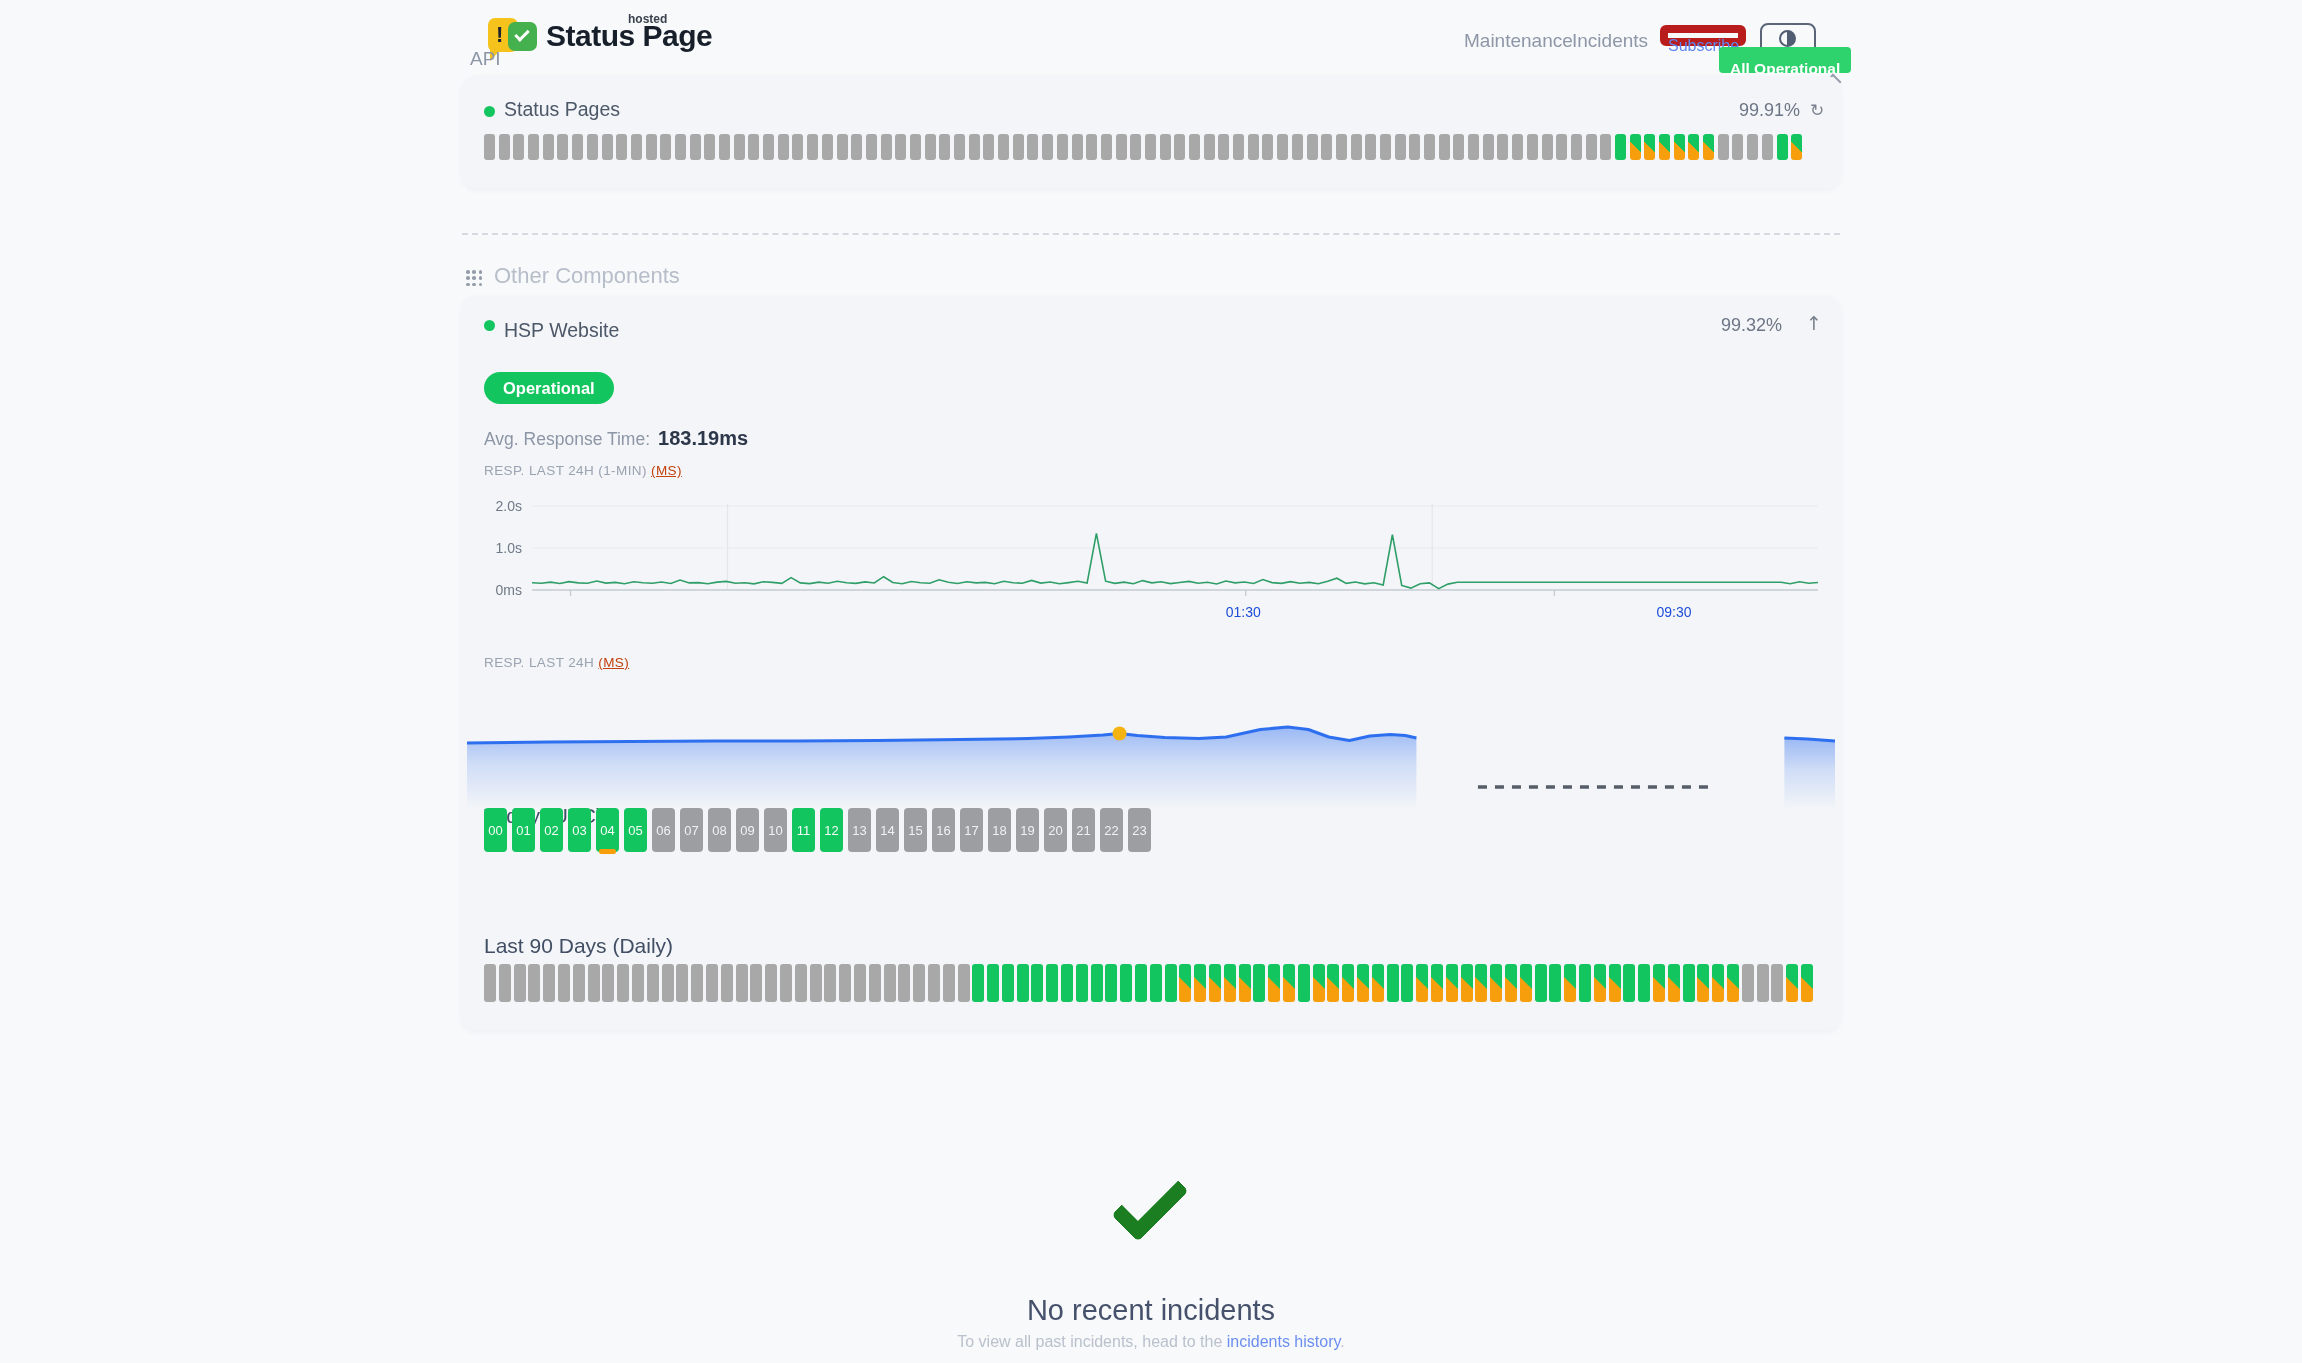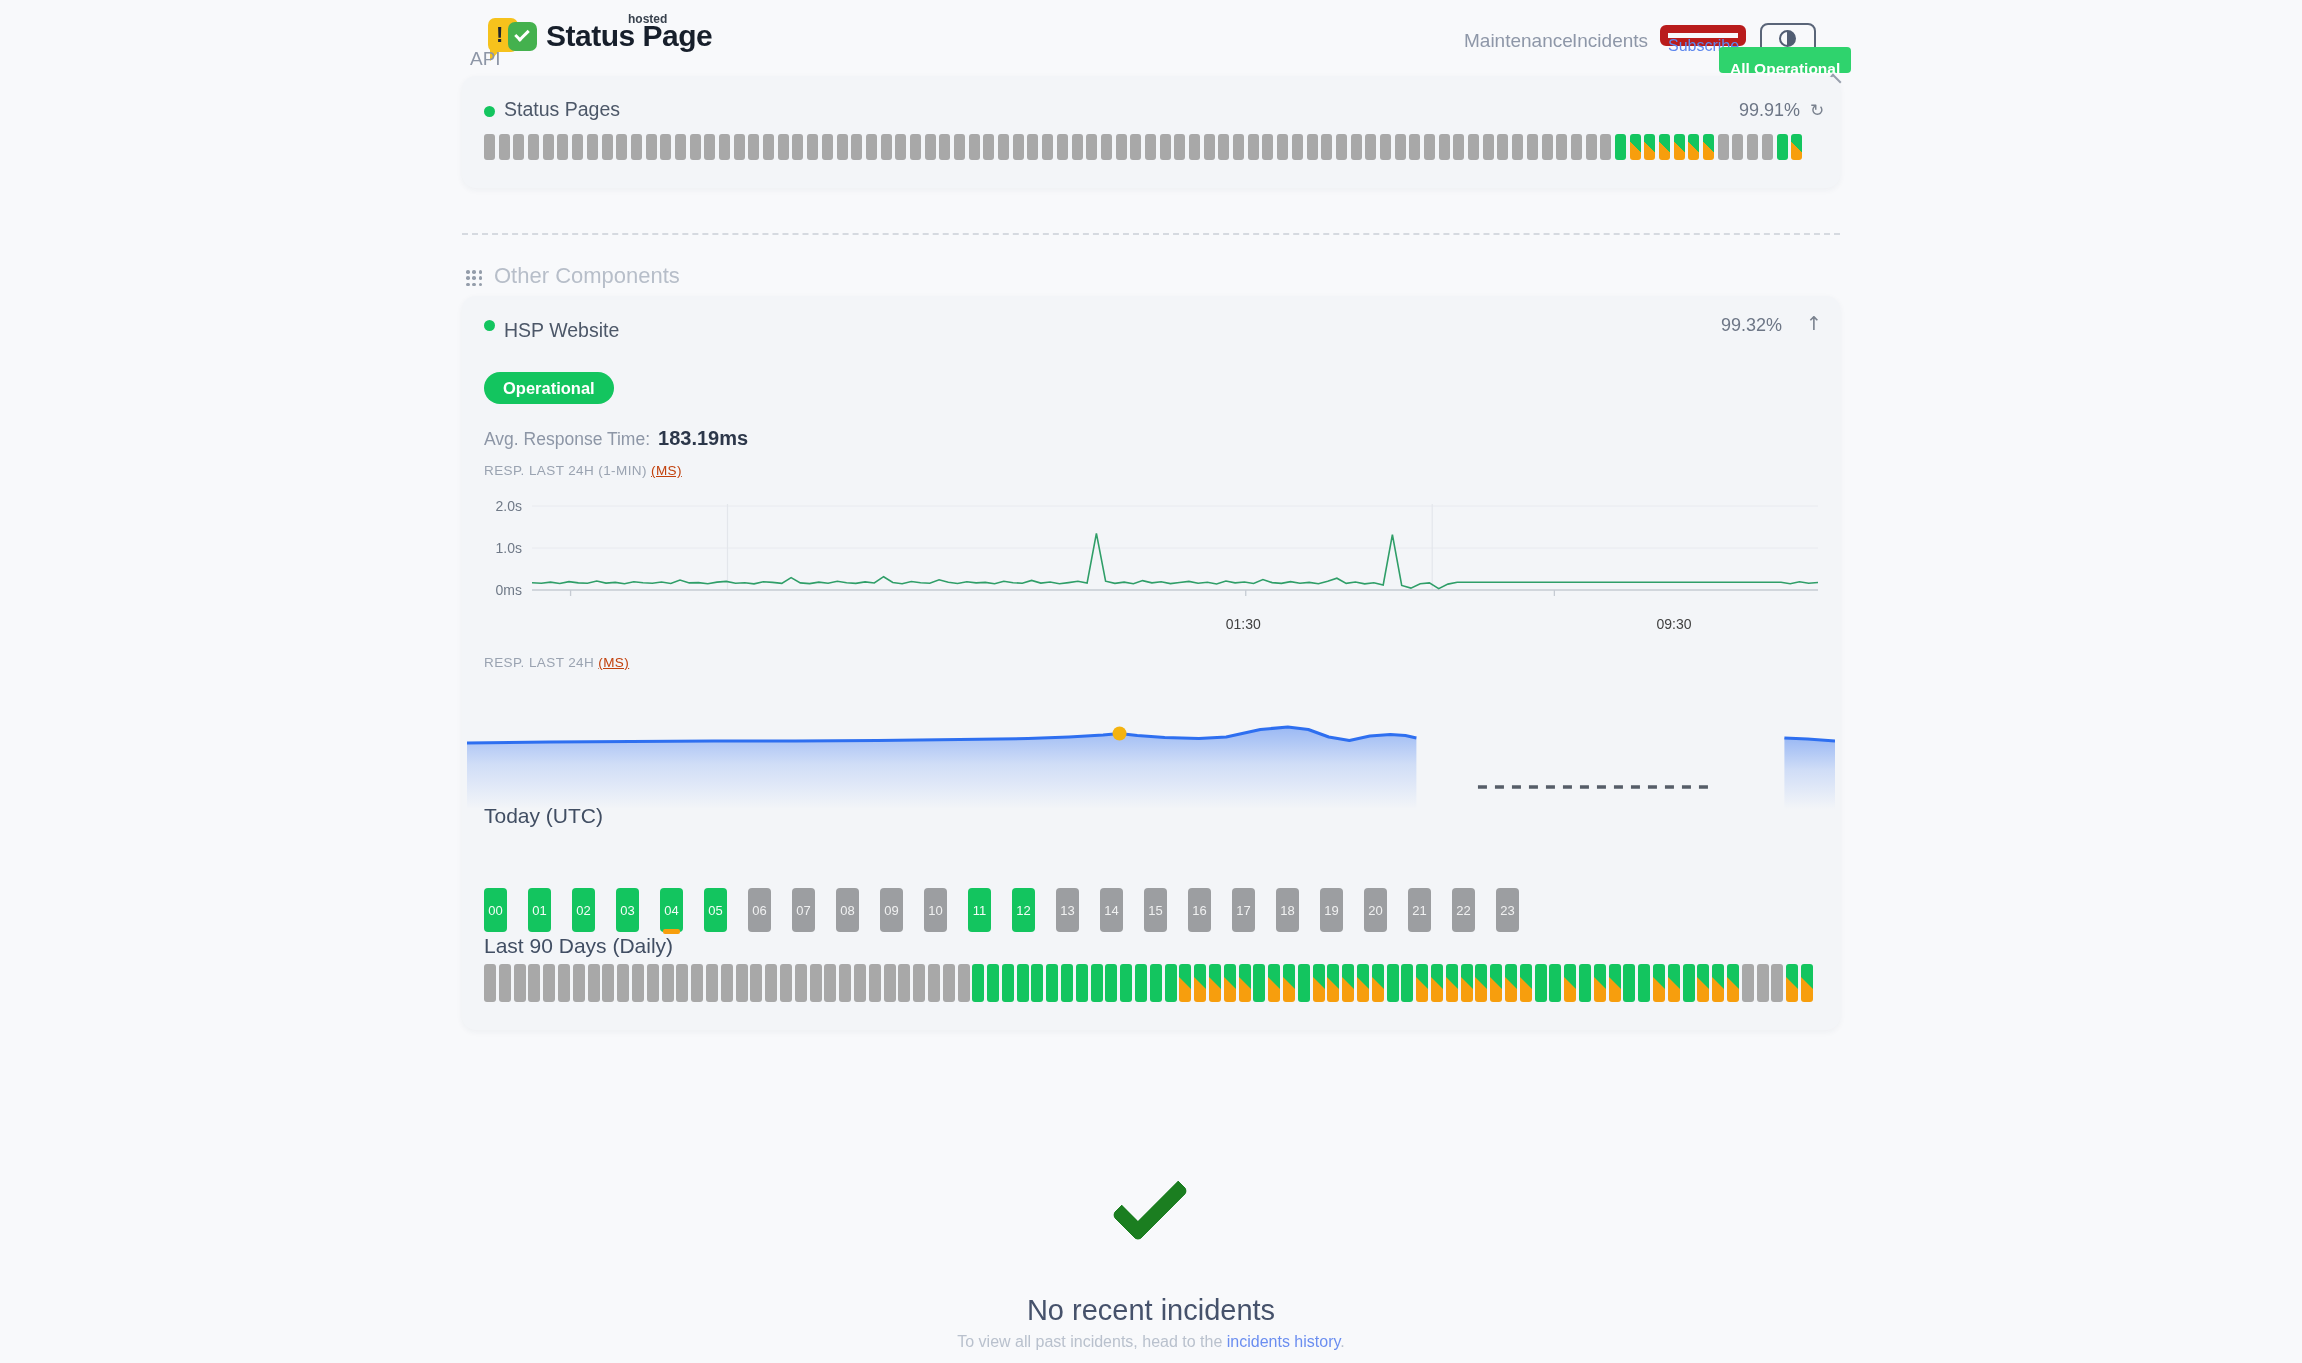--- a/index.html
+++ b/index.html
@@ -57,28 +57,28 @@
   .op-badge { left:484px; top:372px; height:32px; line-height:32px; padding:0 19px; border-radius:16px;
     background:#13c55f; color:#fff; font-size:16.5px; font-weight:bold; }
   .avg-row { left:484px; top:427px; font-size:17.5px; color:#8d96a6; }
   .avg-val { font-size:20px; font-weight:bold; color:#2c374a; margin-left:8px; }
   .resp-label { font-size:13.5px; letter-spacing:.4px; color:#9aa3b1; }
   .resp-unit { color:#c2410c;text-decoration:underline; }
 
   
   .chart1 { left:484px; top:498px; width:1334px; height:122px; }
   .c1-ylab { position:absolute; left:0; width:38px; text-align:right; font-size:14px; color:#6f7987; }
-  .c1-xlab { position:absolute; top:106px; font-size:14px; color:#404040;margin-top:12px; }
+  .c1-xlab { position:absolute; top:106px; font-size:14px; color:#1d4ed8; }
   .c1-svg { position:absolute; left:48px; top:0; }
 
   
   .chart2 { left:467px; top:697px; width:1368px; height:112px; }
 
   .sub-heading { font-size:21px; color:#414e63; font-weight:500; }
-  .hours-row { left:484px; top:888px; display:flex; gap:21px; }
+  .hours-row { left:484px; top:808px; display:flex; gap:5px; }
   .hblock { position:relative; width:23px; height:44px; border-radius:4px; background:#9c9ea1;
     display:flex; align-items:center; justify-content:center; font-size:13px; color:rgba(255,255,255,.85); }
   .hblock.h-g, .hblock.h-go { background:#13c55f; color:rgba(255,255,255,.95); }
   .hblock .h-strip { position:absolute; left:15%; bottom:-2px; width:70%; height:5px; background:#f79e0d; border-radius:2px; }
 
   
   .check-wrap { left:1108px; top:1168px; width:90px; height:90px; }
   .big-check { position:absolute; left:6px; top:16px; width:72px; height:38px;
     border-left:15px solid #1b7e20; border-bottom:15px solid #1b7e20; border-radius:6px; transform:rotate(-45deg); }
   .noinc-title { left:0; top:1294px; width:2302px; text-align:center; font-size:29px; font-weight:500; color:#46526b; }

